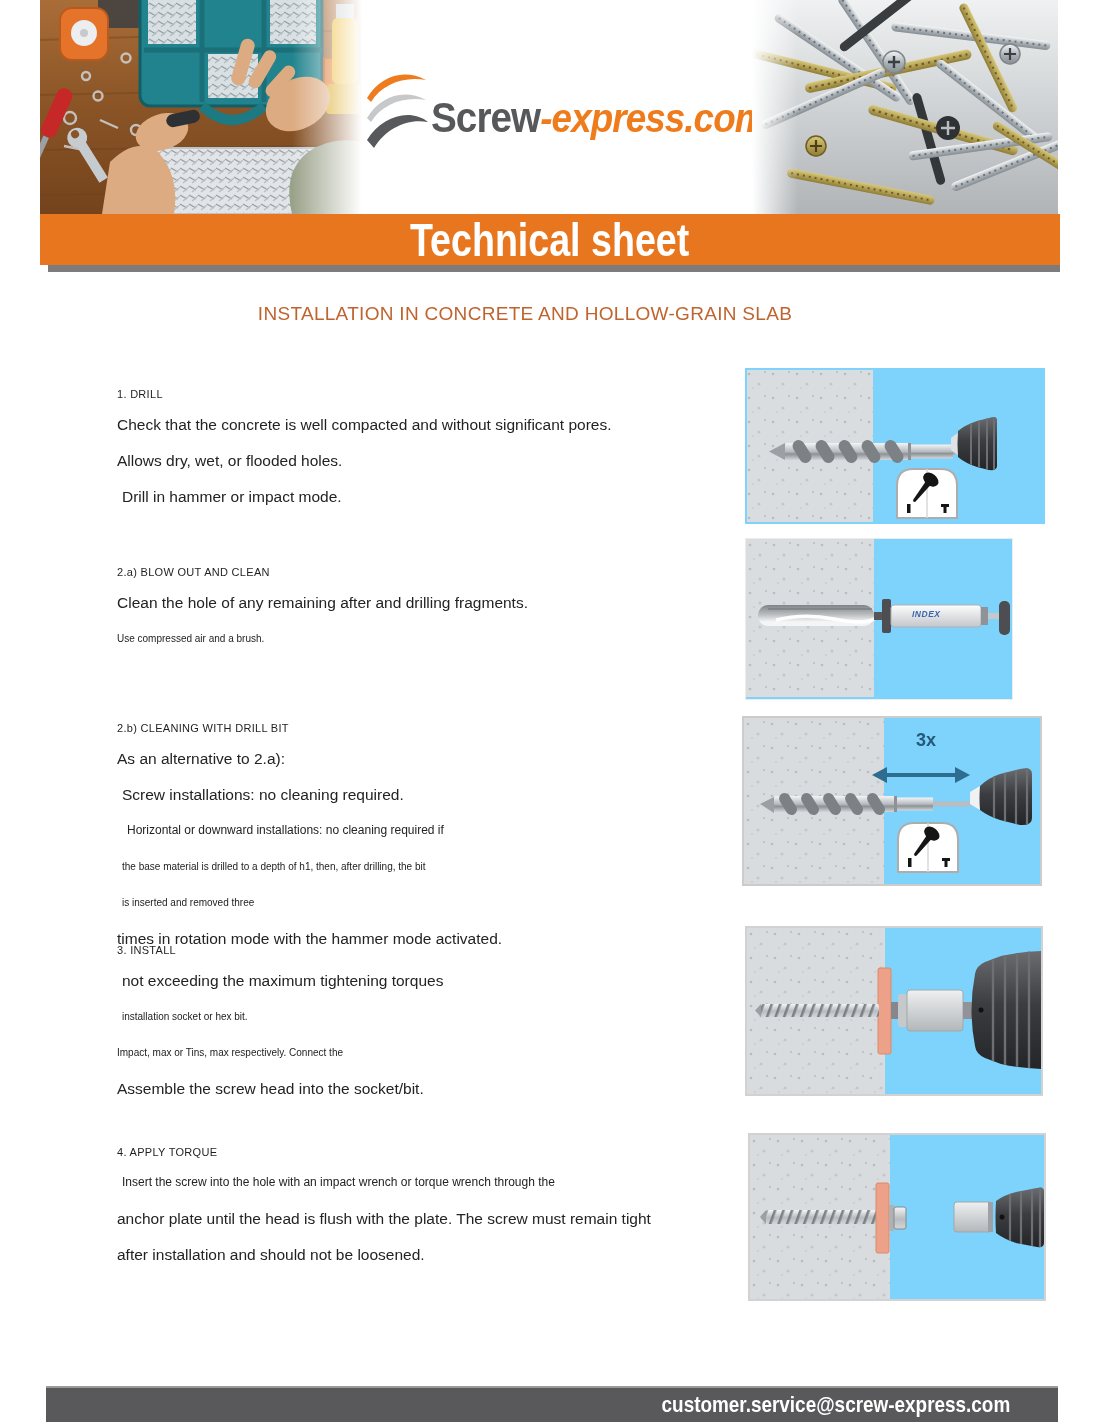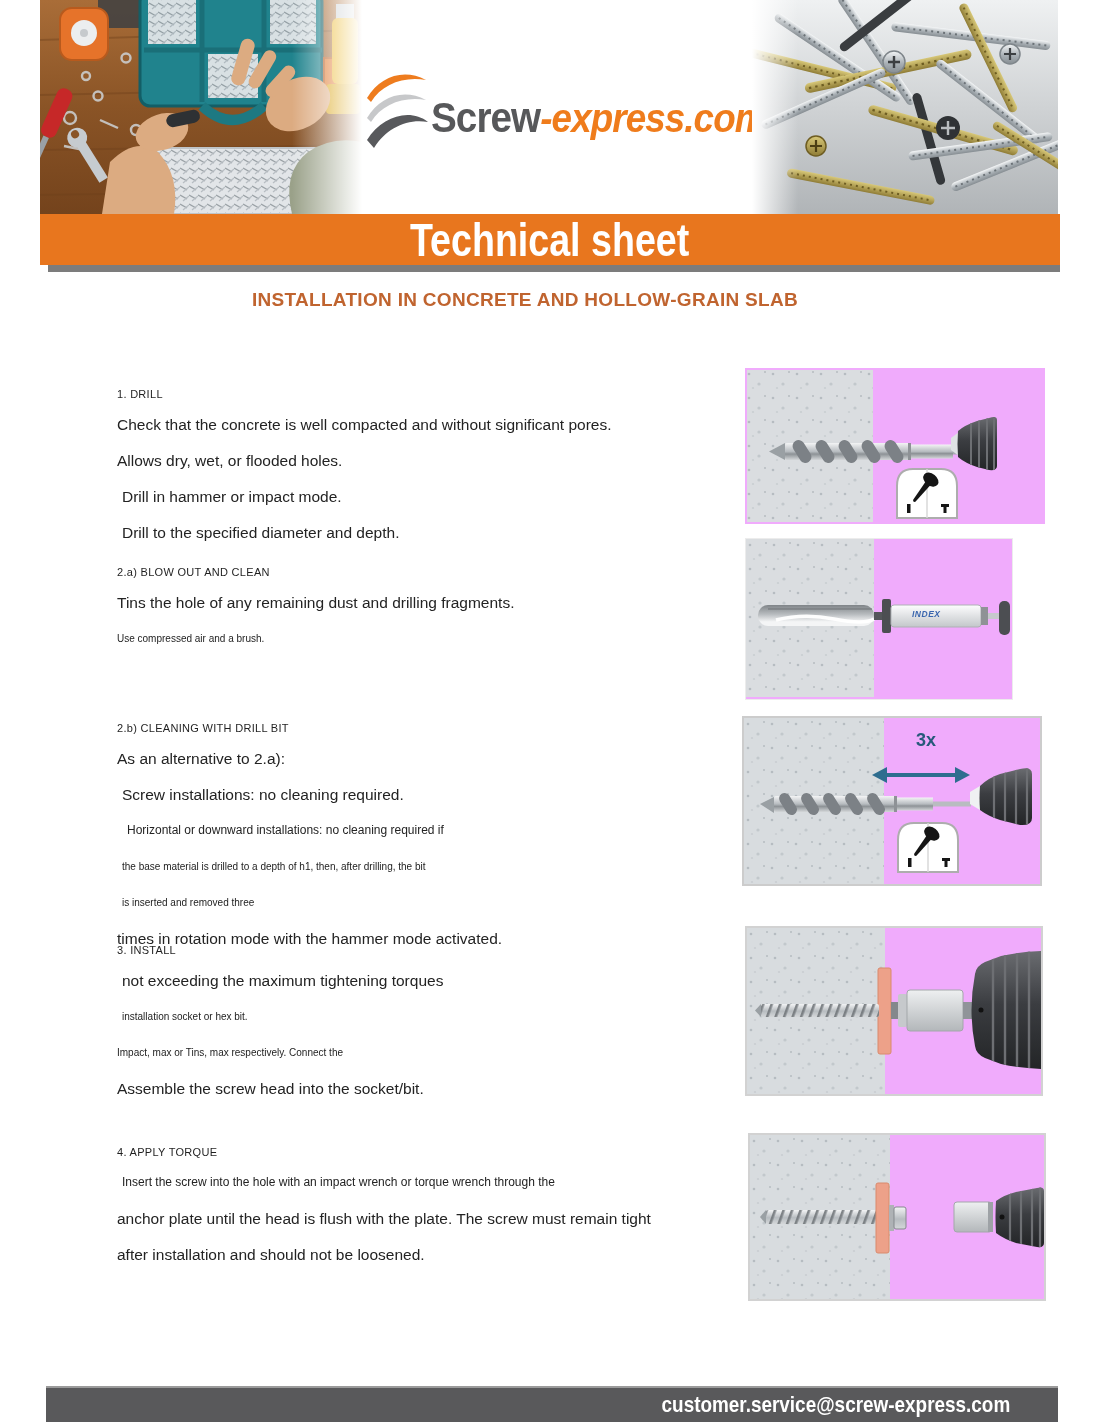--- a/index.html
+++ b/index.html
@@ -16,39 +16,39 @@
   #logo-text{margin-left:3px;margin-top:24px;white-space:nowrap;transform:scaleX(.92);transform-origin:left;}
   #logo-primary{font-size:42px;font-weight:bold;color:#57585a;letter-spacing:-1px;}
   #logo-secondary{font-size:40px;font-weight:bold;font-style:italic;color:#ef7c1c;letter-spacing:-1px;}
 
   
   #banner{position:absolute;left:40px;top:214px;width:1020px;height:51px;background:#e8761e;display:flex;align-items:center;justify-content:center;}
   #banner-title{color:#fff;font-size:47px;font-weight:bold;letter-spacing:0;transform:scaleX(.8);white-space:nowrap;}
   #banner-shadow{position:absolute;left:48px;top:265px;width:1012px;height:7px;background:#7c7c7c;}
 
   
-  #page-title{position:absolute;left:0;top:289px;width:1050px;text-align:center;color:#c0642f;font-weight:bold;font-size:19px;letter-spacing:.3px;}
+  #page-title{position:absolute;left:0;top:303px;width:1050px;text-align:center;color:#c0642f;font-weight:normal;font-size:19px;letter-spacing:.3px;}
 
   
   .section{position:absolute;left:117px;width:610px;color:#232323;}
   .section-heading{font-size:11px;color:#1f1f1f;letter-spacing:.3px;margin-bottom:9px;}
   .line{line-height:23px;margin-top:13px;}
   .t-md{font-size:15.5px;}
   .t-sm{font-size:10px;}
   .t-xs{font-size:12px;}
   .pl1{padding-left:5px;}
   .pl2{padding-left:10px;}
   #section-1{top:388px;}
   #section-2a{top:566px;}
   #section-2b{top:722px;}
   #section-3{top:944px;}
   #section-4{top:1146px;}
 
   
-  .fig{position:absolute;background:#f0abfc;}
+  .fig{position:absolute;background:#7dd3fc;}
   #fig1{left:745px;top:368px;width:300px;height:156px;}
   #fig2a{left:745px;top:538px;width:266px;height:160px;border:1px solid #ececec;}
   #fig2b{left:742px;top:716px;width:296px;height:166px;border:2px solid #cccccc;}
   #fig3{left:745px;top:926px;width:294px;height:166px;border:2px solid #d2d2d2;}
   #fig4{left:748px;top:1133px;width:294px;height:164px;border:2px solid #d2d2d2;}
   .fig svg{display:block;}
   .fig-label-3x{position:absolute;left:172px;top:12px;font-size:18px;font-weight:bold;color:#27597a;}
   .fig-label-index{position:absolute;left:166px;top:70px;font-size:8.5px;font-weight:bold;font-style:italic;color:#3b66ae;letter-spacing:.5px;}
 
   
@@ -253,26 +253,25 @@
   </div>
   <div id="banner-shadow"></div>
 
   <div id="page-title">INSTALLATION IN CONCRETE AND HOLLOW-GRAIN SLAB</div>
 
   <div class="section" id="section-1">
     <div class="section-heading">1. DRILL</div>
     <div class="line t-md">Check that the concrete is well compacted and without significant pores.</div>
     <div class="line t-md">Allows dry, wet, or flooded holes.</div>
     <div class="line t-md pl1">Drill in hammer or impact mode.</div>
-    <div class="line t-md pl1">Drill to the specified diameter and depth.</div>
   </div>
 
   <div class="section" id="section-2a">
     <div class="section-heading">2.a) BLOW OUT AND CLEAN</div>
-    <div class="line t-md">Tins the hole of any remaining dust and drilling fragments.</div>
+    <div class="line t-md">Clean the hole of any remaining after and drilling fragments.</div>
     <div class="line t-sm">Use compressed air and a brush.</div>
   </div>
 
   <div class="section" id="section-2b">
     <div class="section-heading">2.b) CLEANING WITH DRILL BIT</div>
     <div class="line t-md">As an alternative to 2.a):</div>
     <div class="line t-md pl1">Screw installations: no cleaning required.</div>
     <div class="line t-xs pl2">Horizontal or downward installations: no cleaning required if</div>
     <div class="line t-sm pl1">the base material is drilled to a depth of h1, then, after drilling, the bit</div>
     <div class="line t-sm pl1">is inserted and removed three</div>

